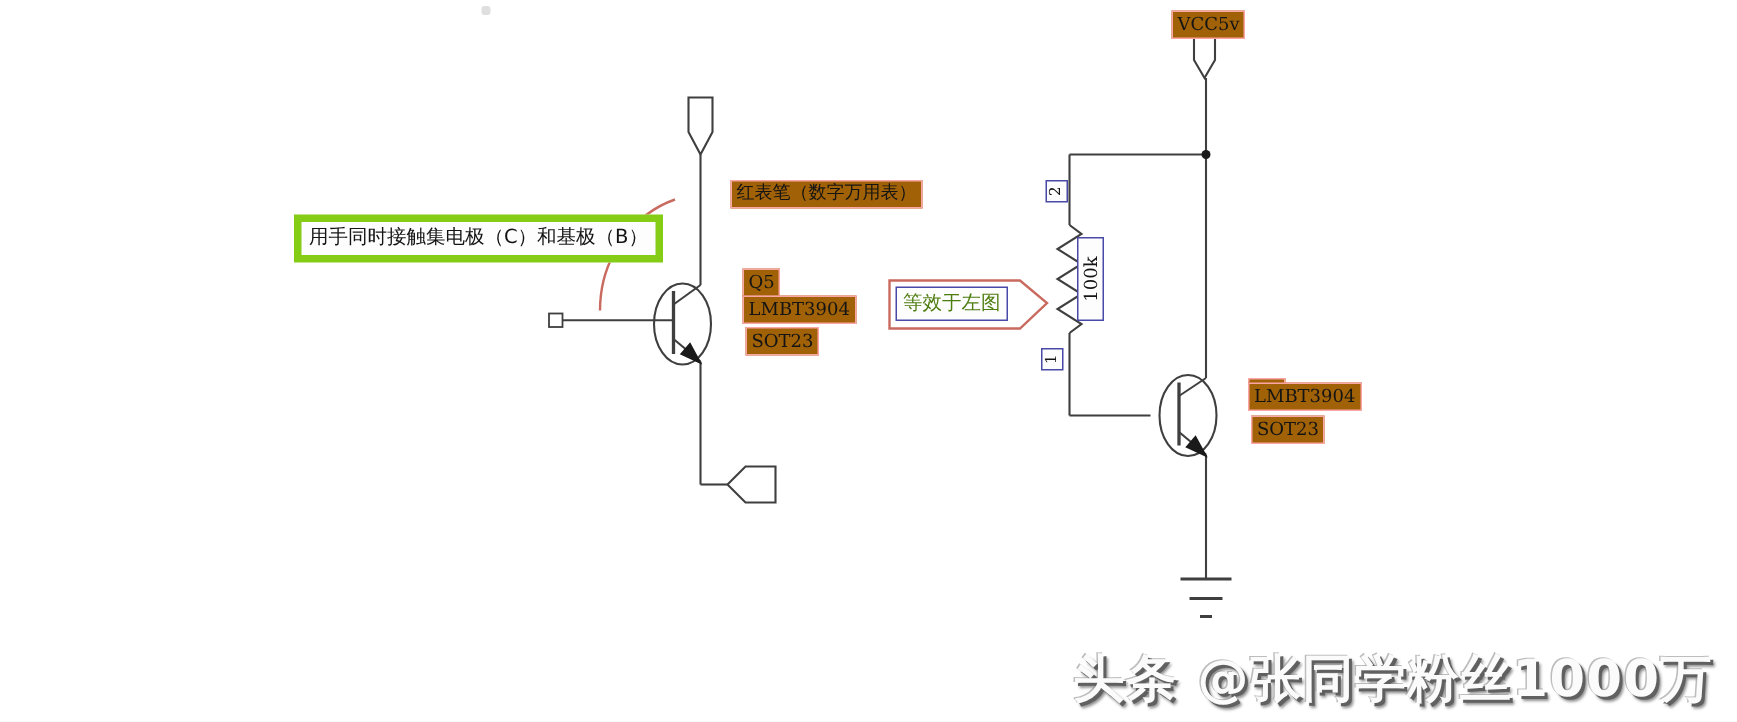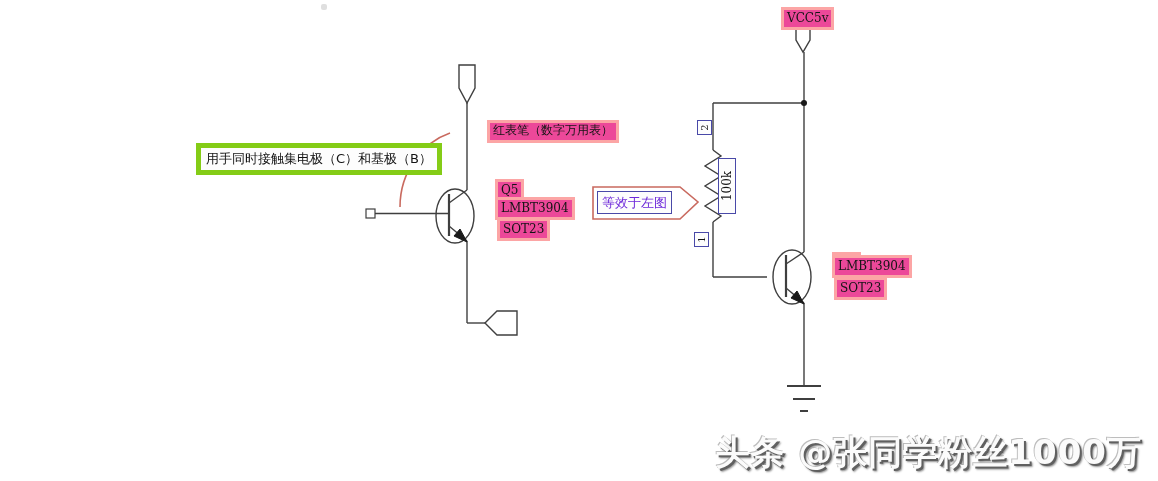--- a/index.html
+++ b/index.html
@@ -7,22 +7,22 @@
     position:relative;
     width:1158px;height:481px;
     background:#ffffff;
     overflow:hidden;
     outline:1px solid #e3e3e3;
     font-family:"DejaVu Sans",sans-serif;
   }
   svg{position:absolute;left:0;top:0;}
   .lbl{
     position:absolute;
-    border:3px solid #fca5a5;
-    background:#ec4899;
+    border:1px solid #fca5a5;
+    background:#a16207;
     color:#141414;
     font:12px/15px "DejaVu Serif",serif;
     padding:1px 3px;
     white-space:nowrap;
   }
   .lbl.cjk{font-family:Liberation Mono, monospace;}
   .instruction{
     position:absolute;
     border:5px solid #84cc16;
     background:#fdfdfd;
@@ -49,21 +49,21 @@
   }
   .resvalue span{
     transform:rotate(-90deg);
     font:12px "DejaVu Serif",serif;color:#141414;white-space:nowrap;display:block;
   }
   .callout-text{
     position:absolute;
     left:597px;top:191px;
     border:1px solid #4949a8;
     background:#fdfdfd;
-    color:#6d28d9;
+    color:#4d7c0f;
     font:13px/19px "DejaVu Sans",sans-serif;
     padding:1px 4px;
     white-space:nowrap;
   }
   .watermark{
     position:absolute;
     right:16px;top:430px;
     font:bold 34px "DejaVu Sans",sans-serif;
     letter-spacing:1px;
     color:#fbfbfb;

